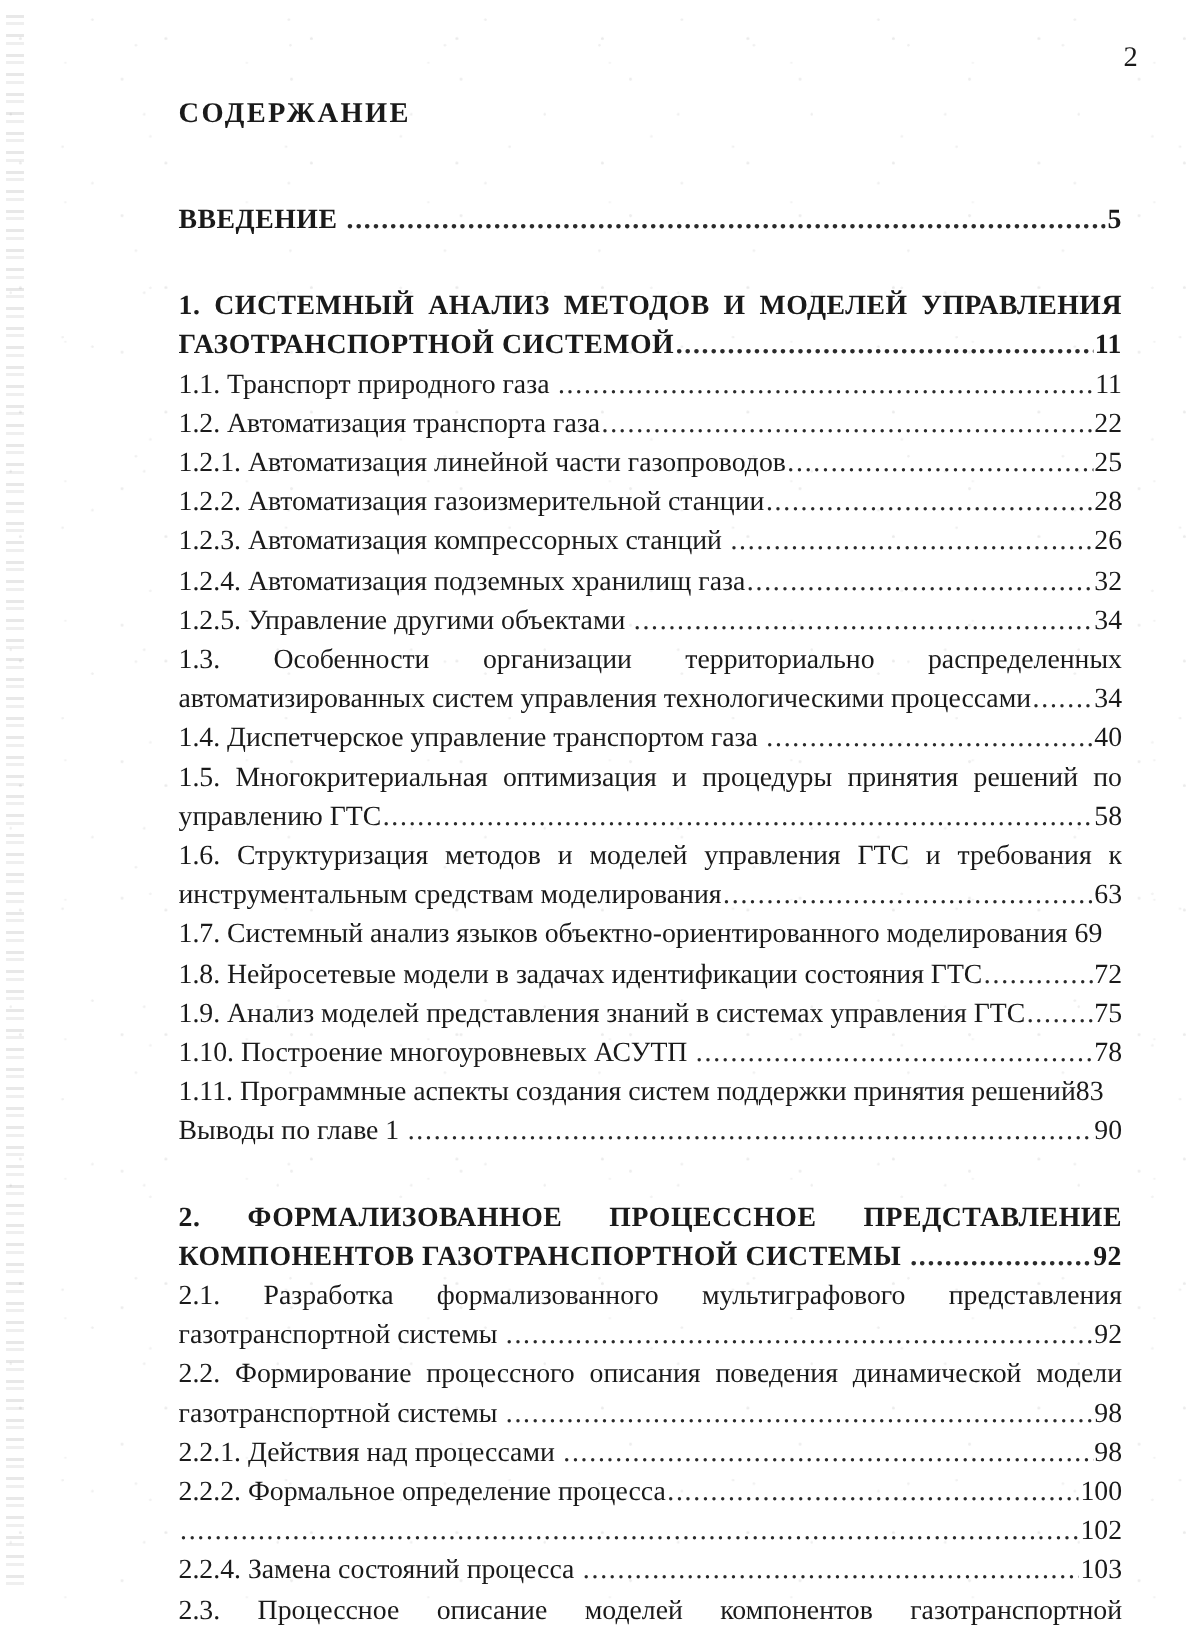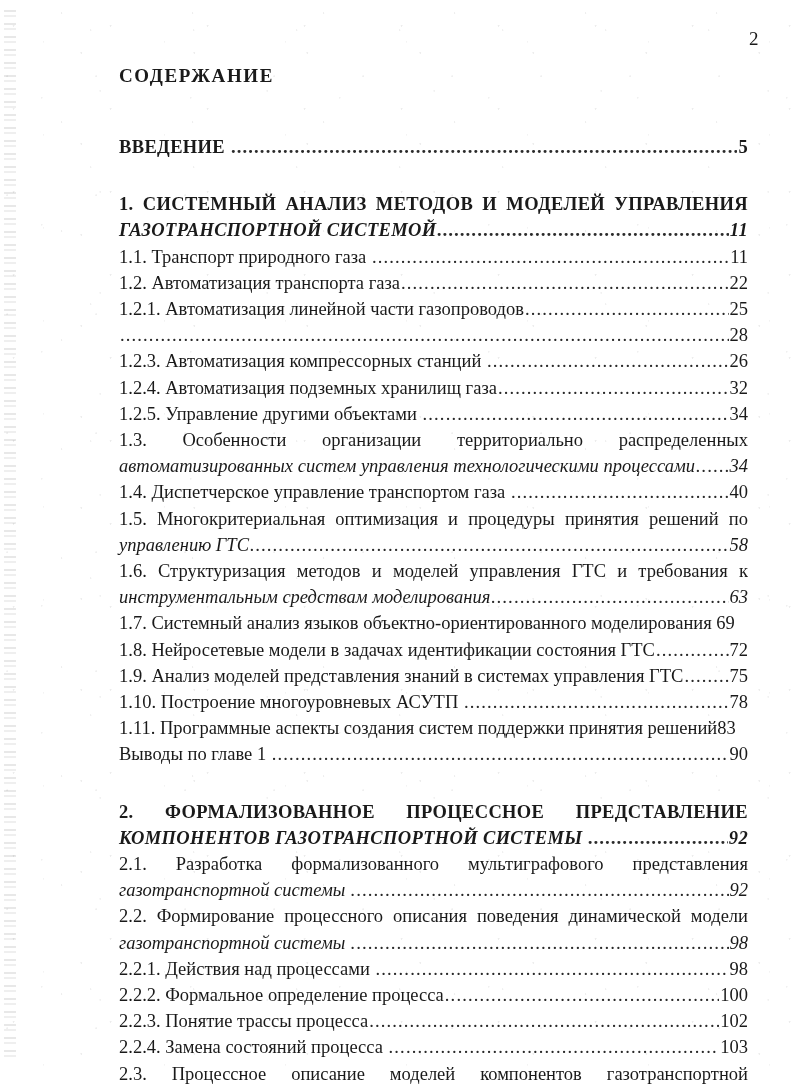--- a/index.html
+++ b/index.html
@@ -113,21 +113,21 @@
   .just {
     text-align: justify;
     text-align-last: justify;
     width: 100%;
   }
   .just .head {
     display: block;
     text-align: justify;
     text-align-last: justify;
   }
-  .just .tail { display: flex; align-items: flex-end; width: 100%; font-style: italic; }
+  .just .tail { display: flex; align-items: flex-end; width: 100%; }
   .just .tail .txt { white-space: pre; flex: 0 0 auto; }
   .just .tail .dots {
     flex: 1 1 auto; overflow: hidden; white-space: nowrap;
     margin: 0 1px; letter-spacing: 1.15px; color: #2a2a2a;
   }
   .just .tail .pg { flex: 0 0 auto; white-space: pre; }
 </style>
 </head>
 <body>
 
@@ -161,20 +161,21 @@
         <span class="txt">1.2. Автоматизация транспорта газа</span>
         <span class="dots">............................................................................................................................................................................................................................................................................................................</span>
         <span class="pg">22</span>
       </div>
       <div class="entry line">
         <span class="txt">1.2.1. Автоматизация линейной части газопроводов</span>
         <span class="dots">............................................................................................................................................................................................................................................................................................................</span>
         <span class="pg">25</span>
       </div>
       <div class="entry line">
+        <span class="txt">1.2.2. Автоматизация газоизмерительной станции</span>
         <span class="dots">............................................................................................................................................................................................................................................................................................................</span>
         <span class="pg">28</span>
       </div>
       <div class="entry line">
         <span class="txt">1.2.3. Автоматизация компрессорных станций </span>
         <span class="dots">............................................................................................................................................................................................................................................................................................................</span>
         <span class="pg">26</span>
       </div>
       <div class="entry line">
         <span class="txt">1.2.4. Автоматизация подземных хранилищ газа</span>
@@ -271,21 +272,20 @@
         <span class="txt">2.2.1. Действия над процессами </span>
         <span class="dots">............................................................................................................................................................................................................................................................................................................</span>
         <span class="pg">98</span>
       </div>
       <div class="entry line">
         <span class="txt">2.2.2. Формальное определение процесса</span>
         <span class="dots">............................................................................................................................................................................................................................................................................................................</span>
         <span class="pg">100</span>
       </div>
       <div class="entry line">
-        <span class="txt">2.2.3. Понятие трассы процесса</span>
         <span class="dots">............................................................................................................................................................................................................................................................................................................</span>
         <span class="pg">102</span>
       </div>
       <div class="entry line">
         <span class="txt">2.2.4. Замена состояний процесса </span>
         <span class="dots">............................................................................................................................................................................................................................................................................................................</span>
         <span class="pg">103</span>
       </div>
       <div class="entry just">
         <span class="head">2.3. Процессное описание моделей компонентов газотранспортной</span>

